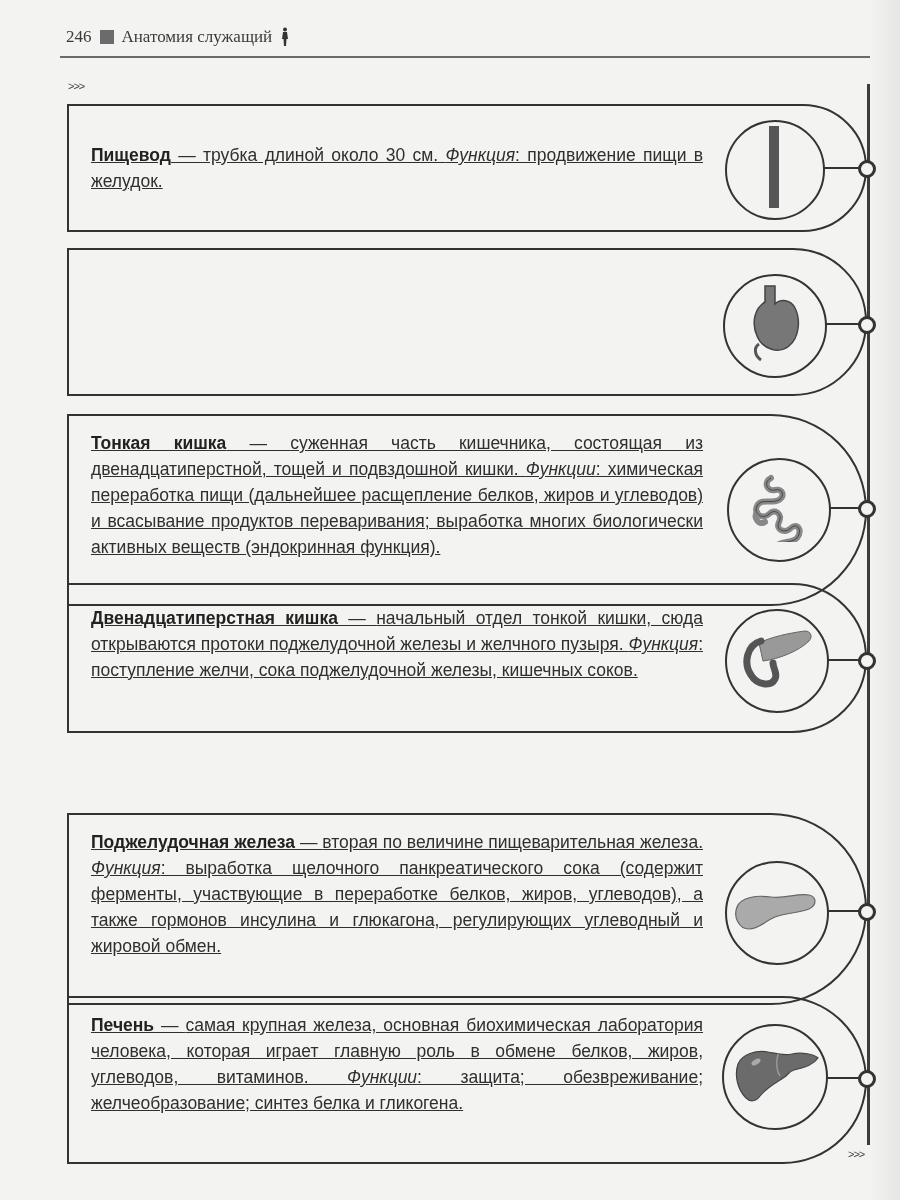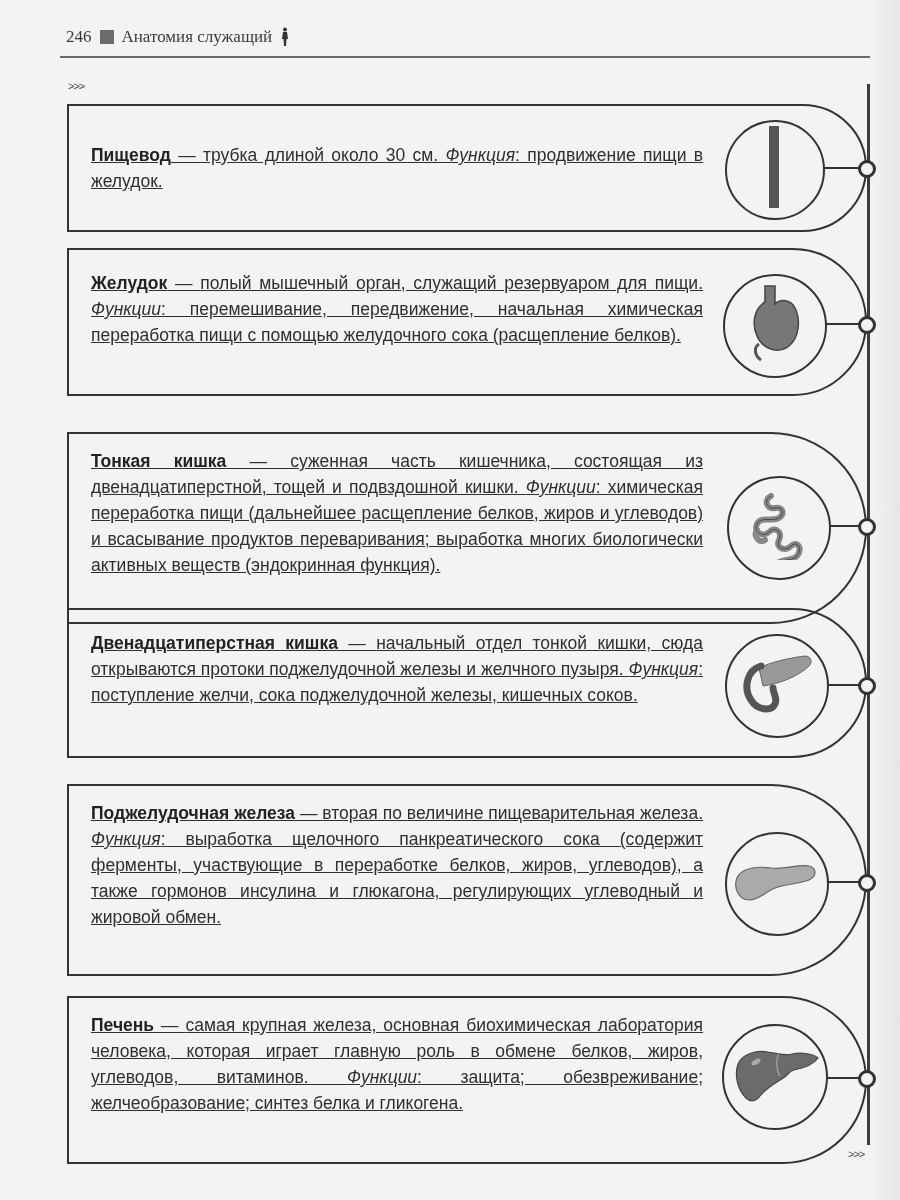--- a/index.html
+++ b/index.html
@@ -105,70 +105,67 @@
     <rect x="2" y="0" width="10" height="82" fill="#555"></rect>
   </svg>
   <div class="connector" style="left:756px;top:63px;width:38px;"></div>
   <div class="node" style="left:791px;top:56px;"></div>
 </div>
 
 <div class="card" style="top:248px;height:148px;">
   <svg class="frame" width="800" height="148" viewBox="0 0 800 148">
     <path d="M1 1 H726 A73 73 0 0 1 726 147 H1 Z" fill="none" stroke="#333" stroke-width="2"></path>
   </svg>
-  <div class="text" style="top:22px;">
-    <b>Желудок</b><span> — </span><span>полый мышечный орган, служащий резервуаром для пищи. </span><i>Функции</i><span>: перемешивание, передвижение, начальная химическая переработка пищи с помощью желудочного сока (расщепление белков).</span>
-  </div>
   <div class="icon-circle" style="left:656px;top:26px;width:100px;height:100px;"></div>
   <svg style="position:absolute;left:680px;top:36px;" width="56" height="80" viewBox="0 0 56 80">
     <path d="M18 2 v16 c-10 6 -14 20 -8 34 c6 14 22 18 32 10 c10 -8 12 -26 6 -38 c-4 -8 -14 -10 -20 -4 v-18 z" fill="#777" stroke="#444" stroke-width="1.5"></path>
     <path d="M12 60 c-6 4 -4 12 2 16" fill="none" stroke="#555" stroke-width="3"></path>
   </svg>
   <div class="connector" style="left:758px;top:75px;width:36px;"></div>
   <div class="node" style="left:791px;top:68px;"></div>
 </div>
 
-<div class="card" style="top:432px;height:172px;">
+<div class="card" style="top:414px;height:172px;">
   <svg class="frame" width="800" height="192" viewBox="0 0 800 192">
     <path d="M1 1 H704 A95 95 0 0 1 704 191 H1 Z" fill="none" stroke="#333" stroke-width="2"></path>
   </svg>
   <div class="text" style="top:16px;">
     <b>Тонкая кишка</b><span> — </span><span>суженная часть кишечника, состоящая из двенадцатиперстной, тощей и подвздошной кишки. </span><i>Функции</i><span>: химическая переработка пищи (дальнейшее расщепление белков, жиров и углеводов) и всасывание продуктов переваривания; выработка многих биологически активных веществ (эндокринная функция).</span>
   </div>
   <div class="icon-circle" style="left:660px;top:44px;width:100px;height:100px;"></div>
   <svg style="position:absolute;left:676px;top:58px;" width="70" height="70" viewBox="0 0 70 70">
     <g fill="none" stroke="#888" stroke-width="6" stroke-linecap="round">
       <path d="M28 6 c-8 4 -4 14 4 12 c8 -2 10 6 4 10 c-8 4 -18 -2 -22 6 c-4 8 6 14 12 8 c6 -6 14 0 10 8 c-4 8 6 12 12 6 c6 -6 12 2 6 10 c-6 6 -18 2 -22 10"></path>
       <path d="M14 40 c-4 6 2 14 8 10"></path>
     </g>
     <g fill="none" stroke="#444" stroke-width="1">
       <path d="M28 6 c-8 4 -4 14 4 12 c8 -2 10 6 4 10 c-8 4 -18 -2 -22 6 c-4 8 6 14 12 8 c6 -6 14 0 10 8 c-4 8 6 12 12 6 c6 -6 12 2 6 10 c-6 6 -18 2 -22 10"></path>
     </g>
   </svg>
   <div class="connector" style="left:762px;top:93px;width:32px;"></div>
   <div class="node" style="left:791px;top:86px;"></div>
 </div>
 
-<div class="card" style="top:608px;height:190px;">
+<div class="card" style="top:583px;height:190px;">
   <svg class="frame" width="800" height="150" viewBox="0 0 800 150">
     <path d="M1 1 H725 A74 74 0 0 1 725 149 H1 Z" fill="none" stroke="#333" stroke-width="2"></path>
   </svg>
   <div class="text" style="top:22px;">
     <b>Двенадцатиперстная кишка</b><span> — </span><span>начальный отдел тонкой кишки, сюда открываются протоки поджелудочной железы и желчного пузыря. </span><i>Функция</i><span>: поступление желчи, сока поджелудочной железы, кишечных соков.</span>
   </div>
   <div class="icon-circle" style="left:658px;top:26px;width:100px;height:100px;"></div>
   <svg style="position:absolute;left:672px;top:44px;" width="76" height="64" viewBox="0 0 76 64">
     <path d="M20 16 c12 -6 30 -10 46 -12 c6 0 8 6 4 10 c-10 10 -30 18 -46 20 z" fill="#999" stroke="#666" stroke-width="1"></path>
     <path d="M22 14 c-14 4 -18 22 -10 34 c6 10 20 12 24 4 c3 -6 -2 -10 -2 -16" fill="none" stroke="#555" stroke-width="7" stroke-linecap="round"></path>
   </svg>
   <div class="connector" style="left:760px;top:76px;width:34px;"></div>
   <div class="node" style="left:791px;top:69px;"></div>
 </div>
 
-<div class="card" style="top:784px;height:144px;">
+<div class="card" style="top:813px;height:144px;">
   <svg class="frame" width="800" height="192" viewBox="0 0 800 192">
     <path d="M1 1 H704 A95 95 0 0 1 704 191 H1 Z" fill="none" stroke="#333" stroke-width="2"></path>
   </svg>
   <div class="text" style="top:16px;">
     <b>Поджелудочная железа</b><span> — </span><span>вторая по величине пищеварительная железа. </span><i>Функция</i><span>: выработка щелочного панкреатического сока (содержит ферменты, участвующие в переработке белков, жиров, углеводов), а также гормонов инсулина и глюкагона, регулирующих углеводный и жировой обмен.</span>
   </div>
   <div class="icon-circle" style="left:658px;top:48px;width:100px;height:100px;"></div>
   <svg style="position:absolute;left:666px;top:78px;" width="84" height="40" viewBox="0 0 84 40">
     <path d="M4 16 c4 -10 20 -12 34 -10 c14 2 26 -4 38 -2 c8 2 8 10 0 14 c-10 4 -24 4 -34 8 c-10 4 -16 12 -26 12 c-10 0 -16 -12 -12 -22 z" fill="#aaa" stroke="#666" stroke-width="1.2"></path>
   </svg>

